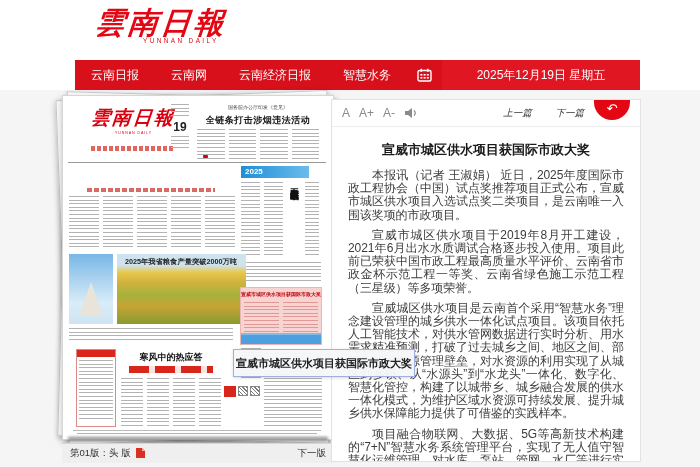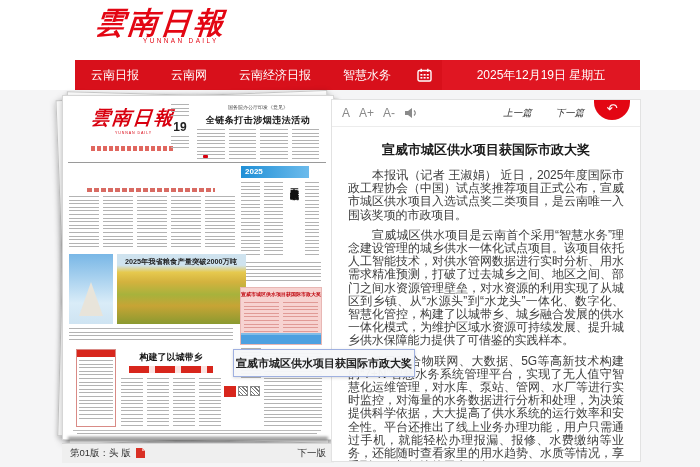--- a/index.html
+++ b/index.html
@@ -212,21 +212,21 @@
       <div class="abs np-qr-row">
         <span class="qr-red"></span>
         <span class="qr"></span>
         <span class="qr"></span>
       </div>
       <div class="abs np-fartext ftx"></div>
       <div class="abs np-redbox">
         <div class="rb-head"></div>
         <div class="rb-body ftx"></div>
       </div>
-      <div class="abs np-bottomhead">构建了以城带乡</div>
+      <div class="abs np-bottomhead">寒风中的热应答</div>
       <div class="abs np-bottombar"></div>
       <div class="abs np-bottomcols cols">
         <i class="ftx"></i>
         <i class="ftx"></i>
         <i class="ftx"></i>
         <i class="ftx"></i>
       </div>
       <div class="abs np-footrule"></div>
       <div class="abs np-footer ftx"></div>
     </div>
@@ -261,19 +261,20 @@
         <a>上一篇</a>
         <a>下一篇</a>
       </span>
       <div class="back-btn">
         <span>↶</span>
       </div>
     </div>
     <div class="art-body">
       <h1 class="art-title">宣威市城区供水项目获国际市政大奖</h1>
       <p>本报讯（记者 王淑娟） 近日，2025年度国际市政工程协会（中国）试点奖推荐项目正式公布，宣威市城区供水项目入选试点奖二类项目，是云南唯一入围该奖项的市政项目。</p>
+      <p>宣威市城区供水项目于2019年8月开工建设，2021年6月出水水质调试合格逐步投入使用。项目此前已荣获中国市政工程最高质量水平评价、云南省市政金杯示范工程一等奖、云南省绿色施工示范工程（三星级）等多项荣誉。</p>
       <p>宣威城区供水项目是云南首个采用“智慧水务”理念建设管理的城乡供水一体化试点项目。该项目依托人工智能技术，对供水管网数据进行实时分析、用水需求精准预测，打破了过去城乡之间、地区之间、部门之间水资源管理壁垒，对水资源的利用实现了从城区到乡镇、从“水源头”到“水龙头”一体化、数字化、智慧化管控，构建了以城带乡、城乡融合发展的供水一体化模式，为维护区域水资源可持续发展、提升城乡供水保障能力提供了可借鉴的实践样本。</p>
       <p>项目融合物联网、大数据、5G等高新技术构建的“7+N”智慧水务系统管理平台，实现了无人值守智慧化运维管理，对水库、泵站、管网、水厂等进行实时监控，对海量的水务数据进行分析和处理，为决策提供科学依据，大大提高了供水系统的运行效率和安全性。平台还推出了线上业务办理功能，用户只需通过手机，就能轻松办理报漏、报修、水费缴纳等业务，还能随时查看家里的用水趋势、水质等情况，享受到了更加便捷的用水服务。</p>
     </div>
   </section>
 
   <div class="tooltip">宣威市城区供水项目获国际市政大奖</div>
 </div>
 
 </body></html>

